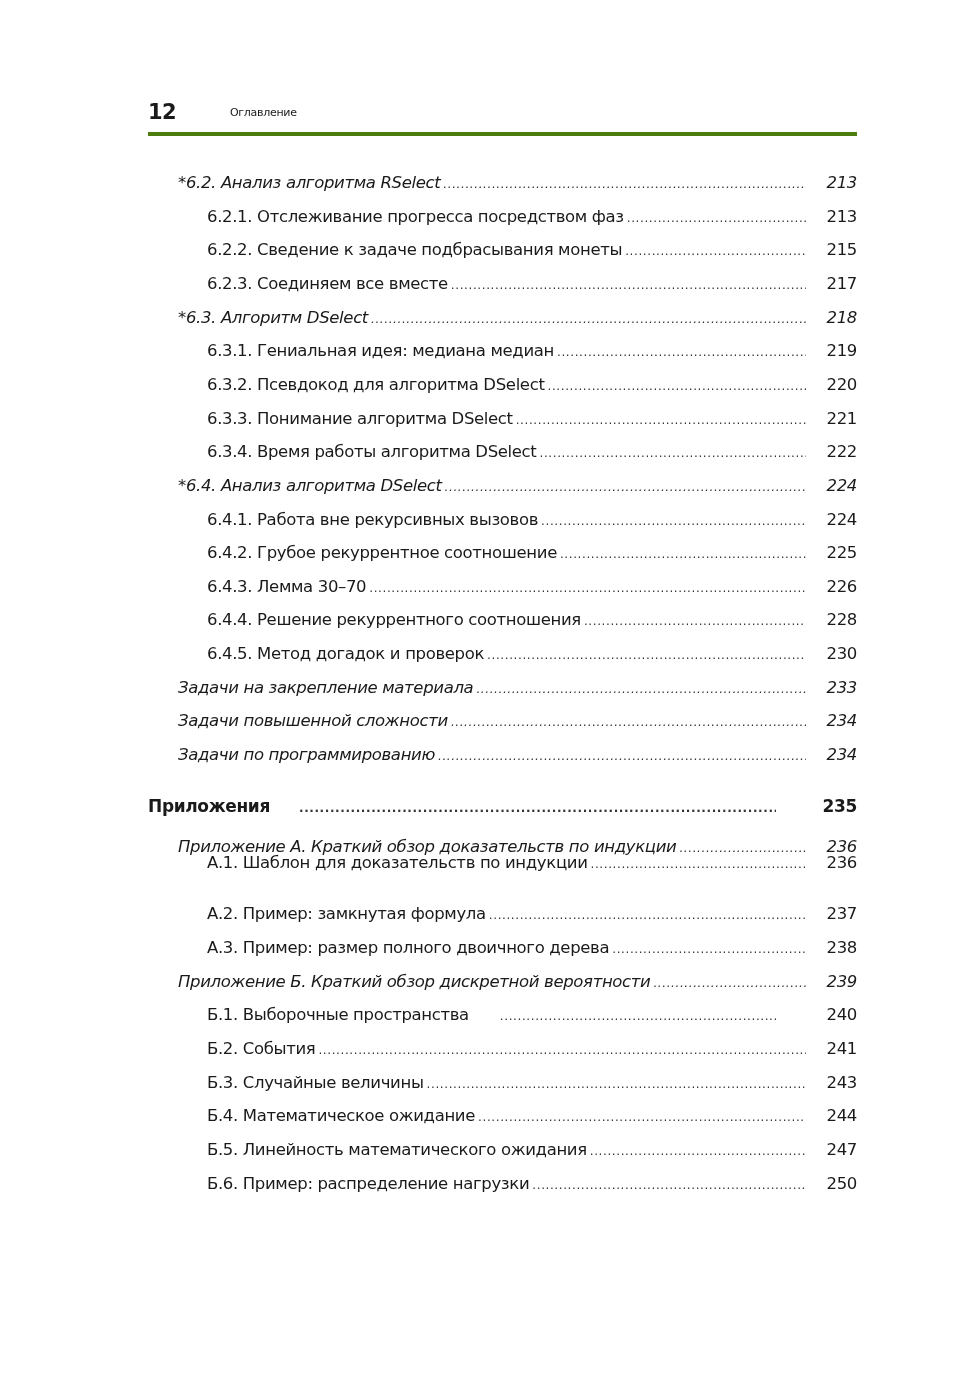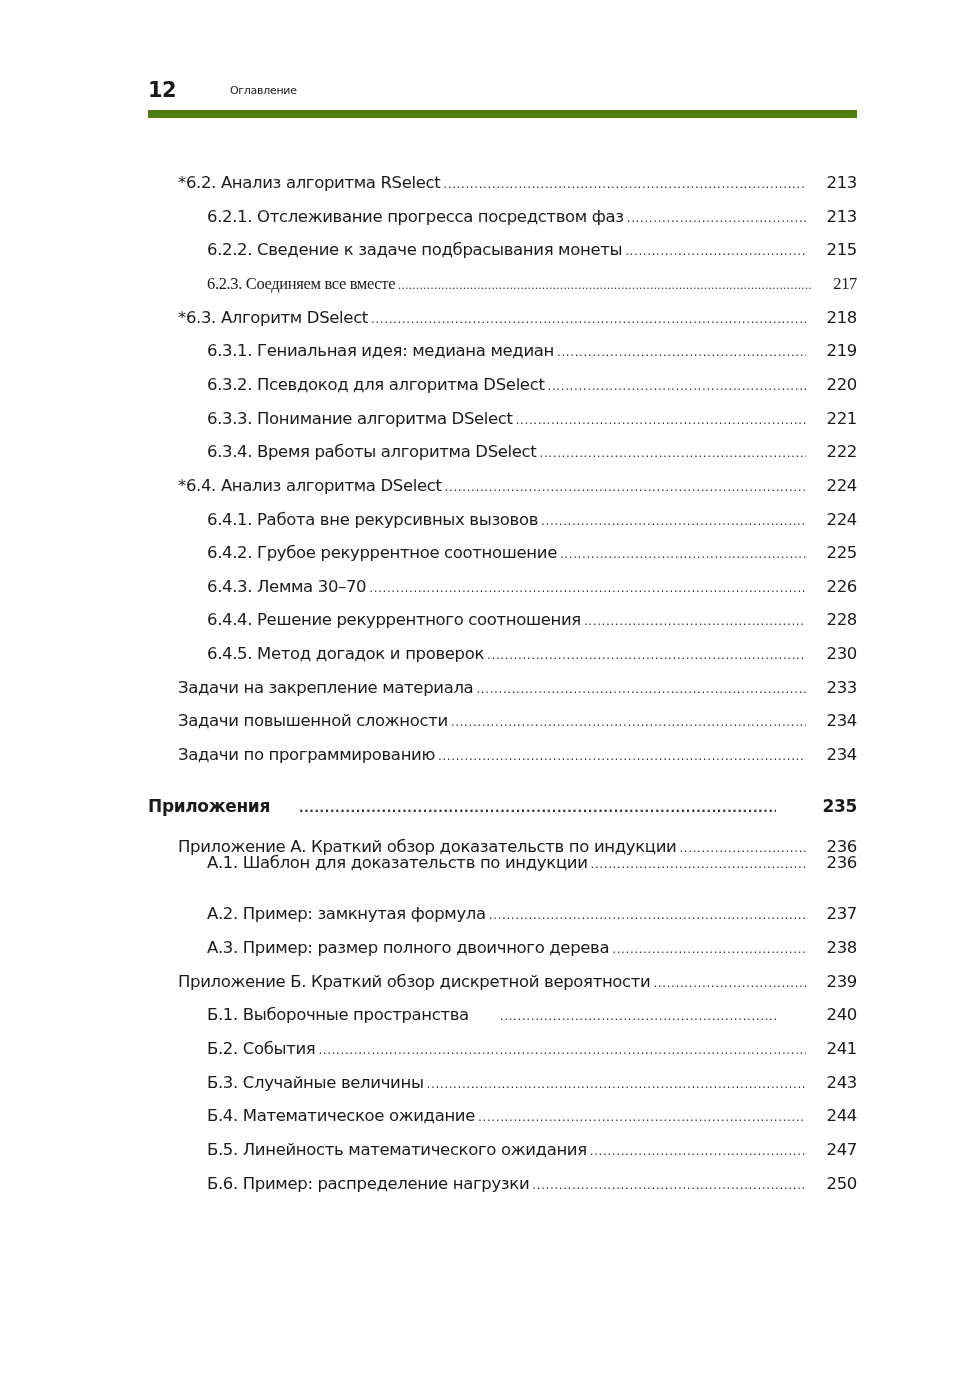--- a/index.html
+++ b/index.html
@@ -1,24 +1,24 @@
 <!DOCTYPE html>
 <html><head>
 <meta charset="utf-8">
 <style>
   html, body { margin: 0; padding: 0; background: #ffffff; }
   body { width: 974px; height: 1376px; position: relative; overflow: hidden;
          font-family: "DejaVu Sans", sans-serif; color: #1a1a1a; }
-  .header { position: absolute; left: 148px; top: 78px; width: 709px; height: 32px; border-bottom: 8px solid #4d7c0f; }
+  .header { position: absolute; left: 148px; top: 100px; width: 709px; height: 32px; border-bottom: 4px solid #4d7c0f; }
   .pagenum { position: absolute; left: 0; top: 0; font-weight: bold; font-size: 21px; letter-spacing: -0.5px; }
   .running { position: absolute; left: 82px; top: 6px; font-size: 11px; letter-spacing: -0.3px; }
   .toc { position: absolute; left: 0; top: 0; width: 974px; }
   .row { position: absolute; display: flex; align-items: baseline; right: 117px; height: 24px;
          font-size: 16.5px; letter-spacing: -0.35px; white-space: nowrap; }
-  .row.l1 { left: 178px; }
+  .row.l1 { left: 178px; font-style: italic; }
   .row.l2 { left: 207px; }
   .row.l0 { left: 148px; font-weight: bold; font-size: 17px; gap: 26px; }
   .row .title { flex: 0 0 auto; }
   .row .dots { flex: 1 1 auto; overflow: hidden; margin: 0 1px 0 3px; color: #333; letter-spacing: 0.6px; font-size: 12px; }
   .row .dots::before { content: "........................................................................................................................................................................................................................................................"; }
   .row .page { flex: 0 0 auto; margin-left: 20px; }
 </style>
 </head>
 <body>
 
@@ -36,21 +36,21 @@
     <div class="row l2" style="top: 206.65px;">
       <span class="title">6.2.1. Отслеживание прогресса посредством фаз</span>
       <span class="dots"></span>
       <span class="page">213</span>
     </div>
     <div class="row l2" style="top: 240.3px;">
       <span class="title">6.2.2. Сведение к задаче подбрасывания монеты</span>
       <span class="dots"></span>
       <span class="page">215</span>
     </div>
-    <div class="row l2" style="top: 273.95px; font-family: Liberation Serif, serif;">
+    <div class="row l2" style="top: 273.95px;">
       <span class="title">6.2.3. Соединяем все вместе</span>
       <span class="dots"></span>
       <span class="page">217</span>
     </div>
     <div class="row l1" style="top: 307.6px;">
       <span class="title">*6.3. Алгоритм DSelect</span>
       <span class="dots"></span>
       <span class="page">218</span>
     </div>
     <div class="row l2" style="top: 341.25px;">

